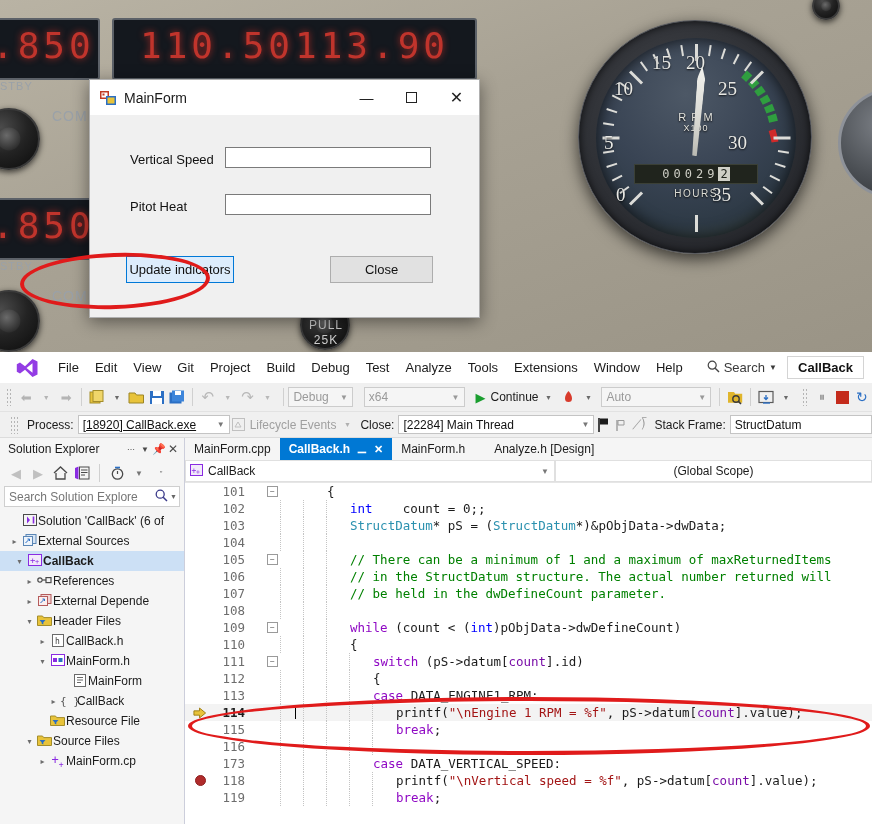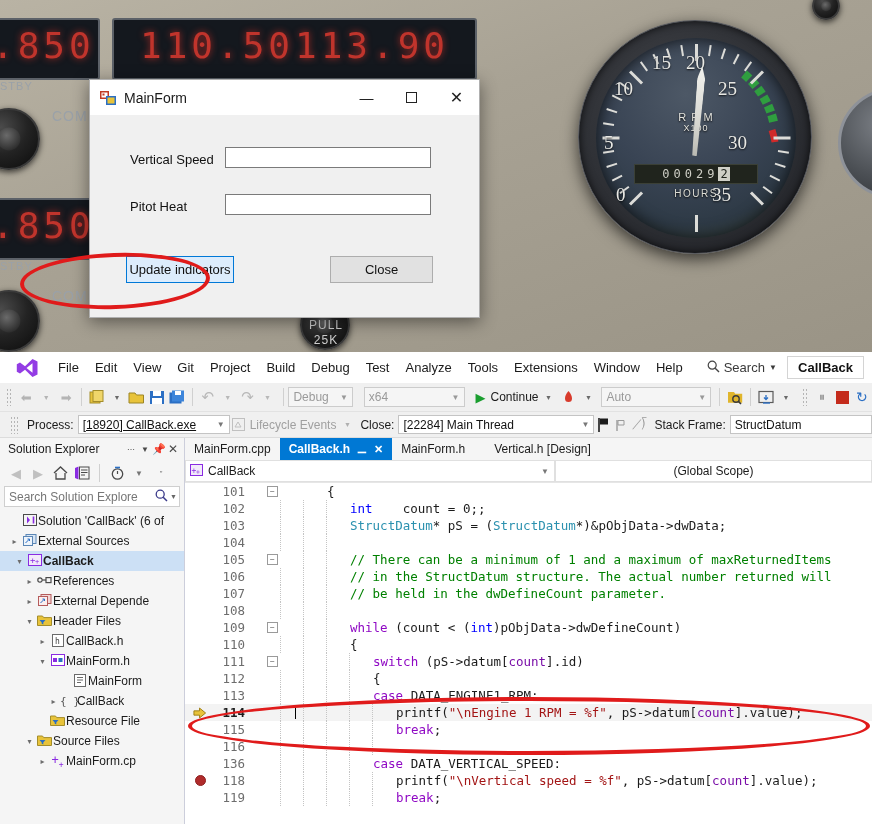--- a/index.html
+++ b/index.html
@@ -821,21 +821,21 @@
         </div>
         <div class="ed-tab active">
           <span>CallBack.h</span>
           <span class="tbtn">⚊</span>
           <span class="tbtn">✕</span>
         </div>
         <div class="ed-tab">
           <span>MainForm.h</span>
         </div>
         <div class="ed-tab" style="padding-left:20px;">
-          <span>Vertical.h [Design]</span>
+          <span>Analyze.h [Design]</span>
         </div>
       </div>
 
       <div id="ed-navbar">
         <div class="nav-combo" id="nav-left">
           <span style="margin-right:5px;">
             <svg width="13" height="12" viewBox="0 0 13 12">
                 <rect x="0.5" y="0.5" width="12" height="11" fill="#f2eafa" stroke="#8a2be2"></rect>
                 <text x="1.5" y="9" font-size="8" fill="#8a2be2" font-family="monospace">+</text>
                 <text x="6" y="10" font-size="6.5" fill="#8a2be2" font-family="monospace">+</text>
@@ -947,21 +947,21 @@
           <span class="ind-guides"><i style="left:0"></i><i style="left:23px"></i><i style="left:46px"></i><i style="left:69px"></i><i style="left:92px"></i></span>
           <span class="ctext" style="left:211px;"><span class="kwp">break</span><span class="id">;</span></span>
         </div>
 
         <div class="cline">
           <span class="lno">116</span>
           <span class="ind-guides"><i style="left:0"></i><i style="left:23px"></i><i style="left:46px"></i><i style="left:69px"></i><i style="left:92px"></i></span>
         </div>
 
         <div class="cline">
-          <span class="lno">136</span>
+          <span class="lno">173</span>
           <span class="ind-guides"><i style="left:0"></i><i style="left:23px"></i><i style="left:46px"></i><i style="left:69px"></i></span>
           <span class="ctext" style="left:188px;"><span class="kwp">case</span><span class="id"> DATA_VERTICAL_SPEED:</span></span>
         </div>
 
         <div class="cline">
           <span class="gutter-mark">
             <span id="bp-dot"></span>
           </span>
           <span class="lno">118</span>
           <span class="ind-guides"><i style="left:0"></i><i style="left:23px"></i><i style="left:46px"></i><i style="left:69px"></i><i style="left:92px"></i></span>

